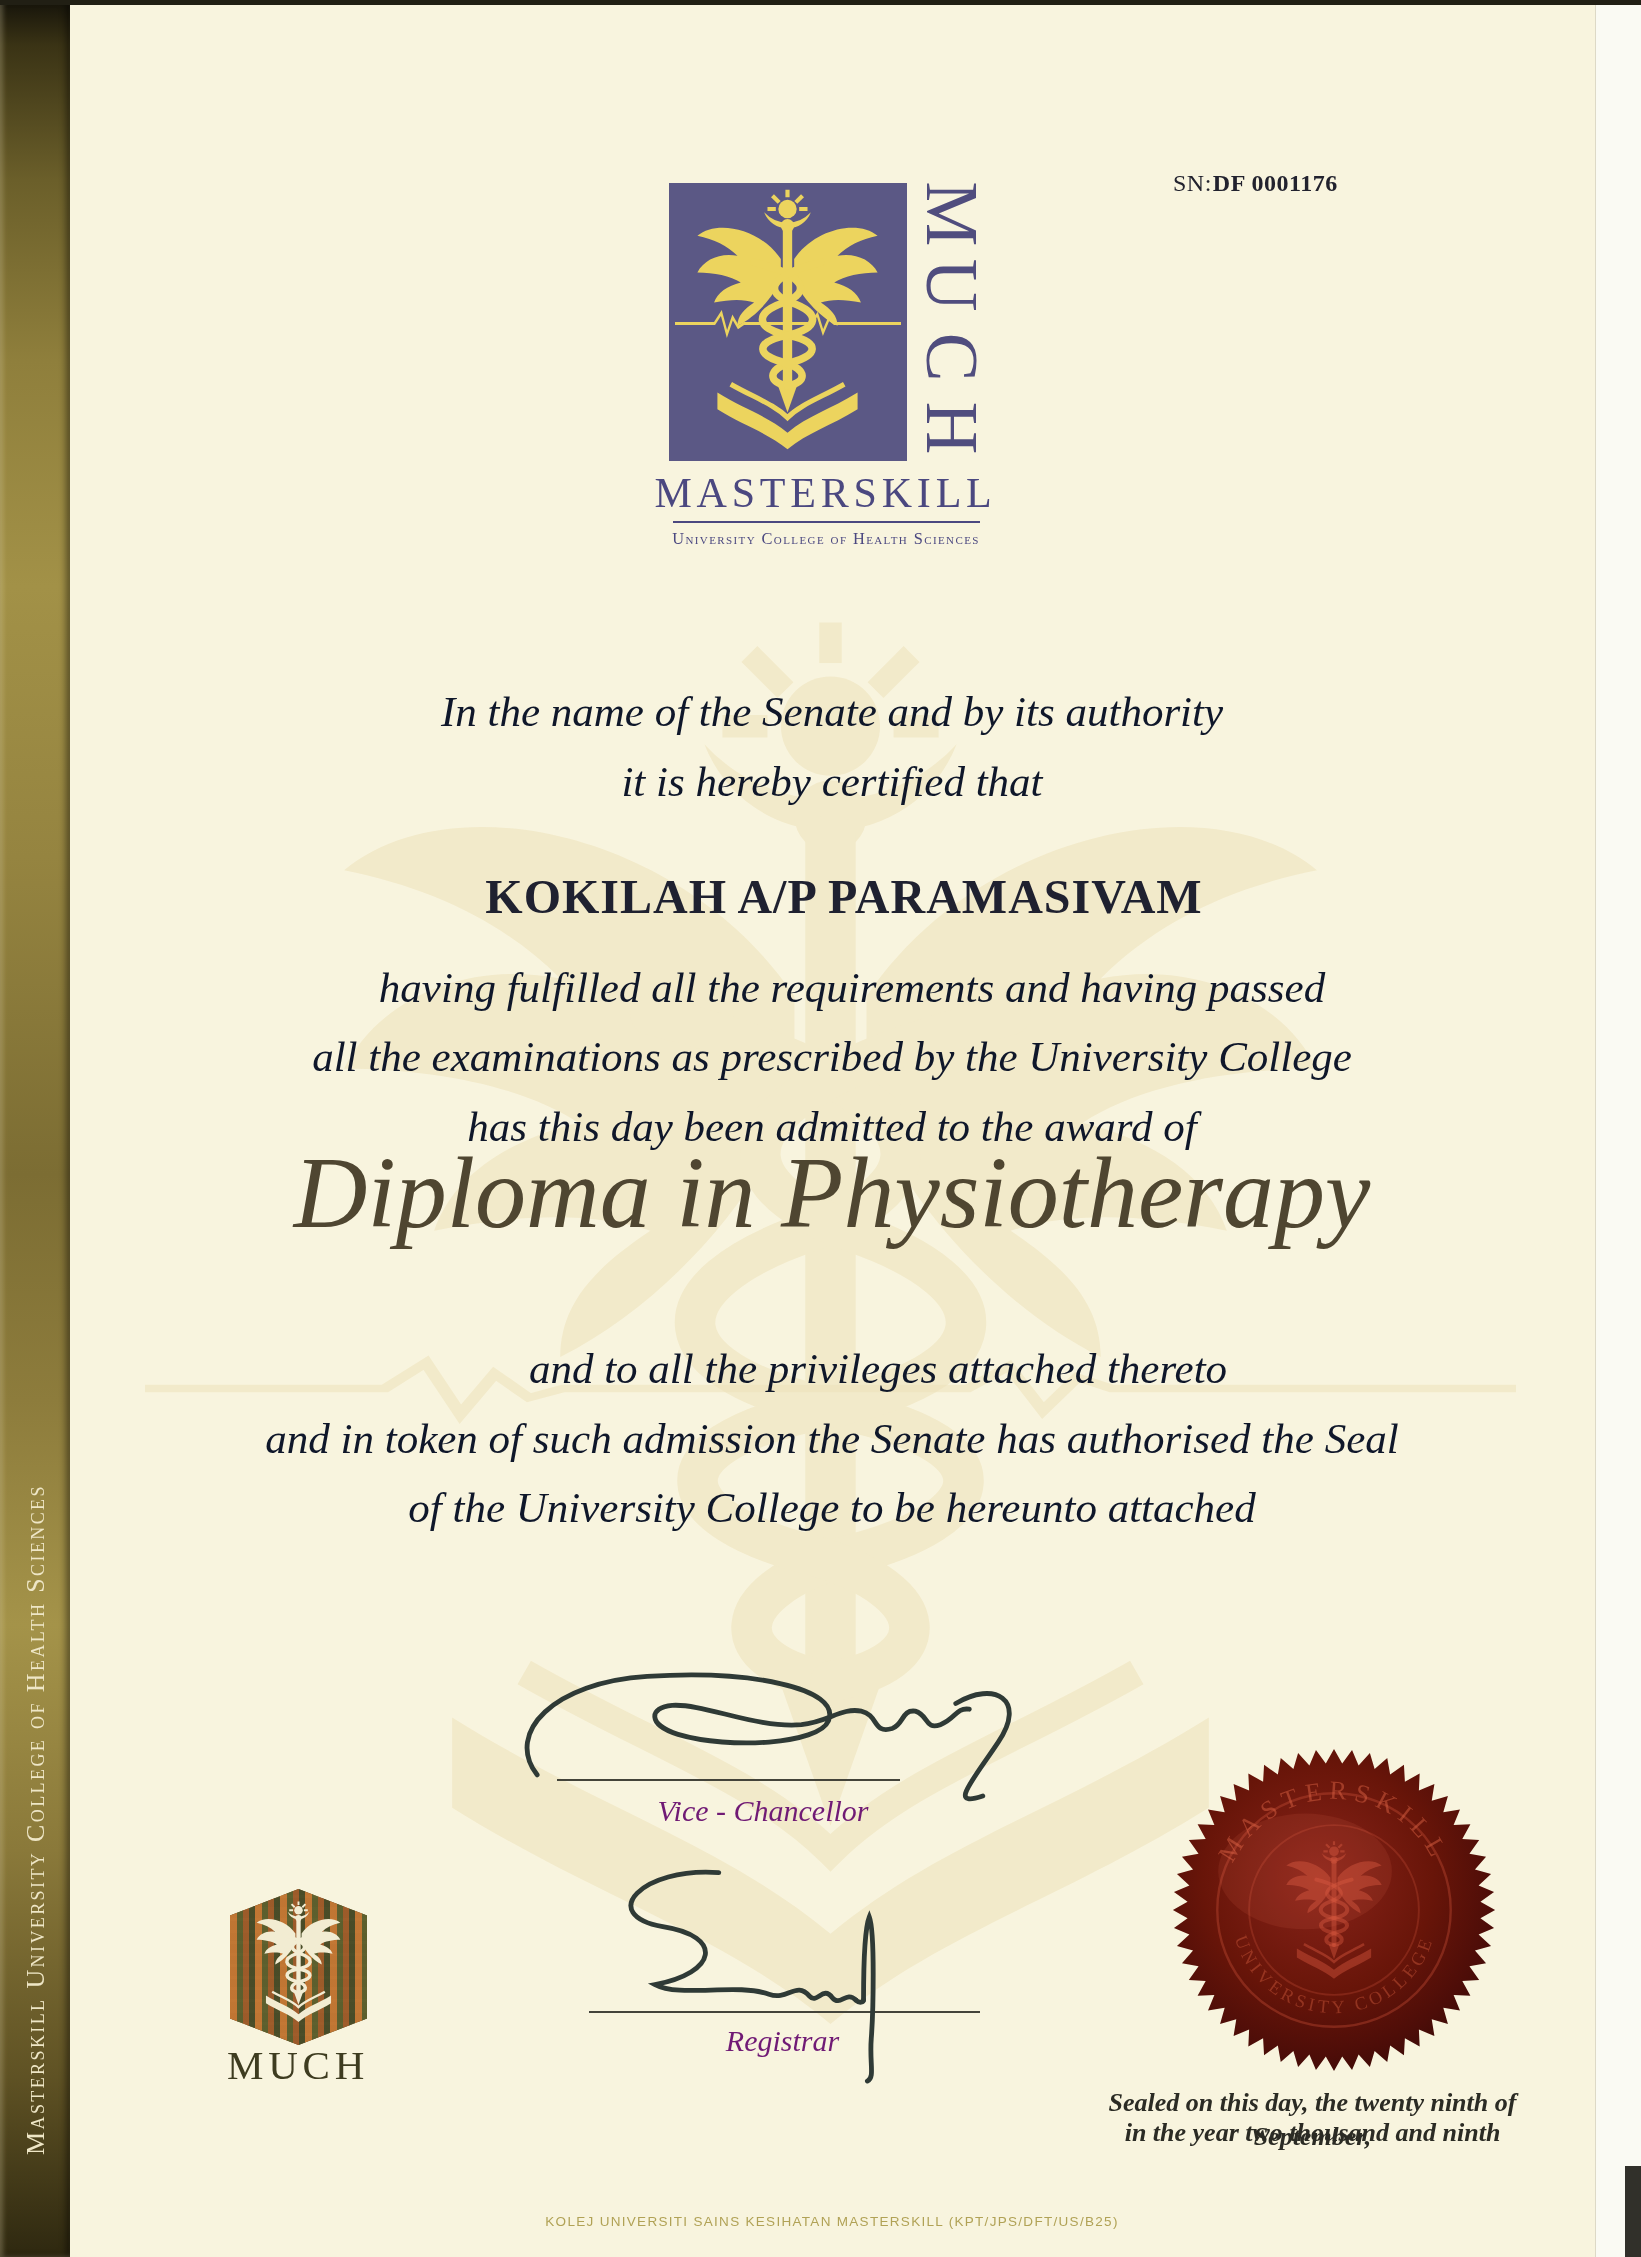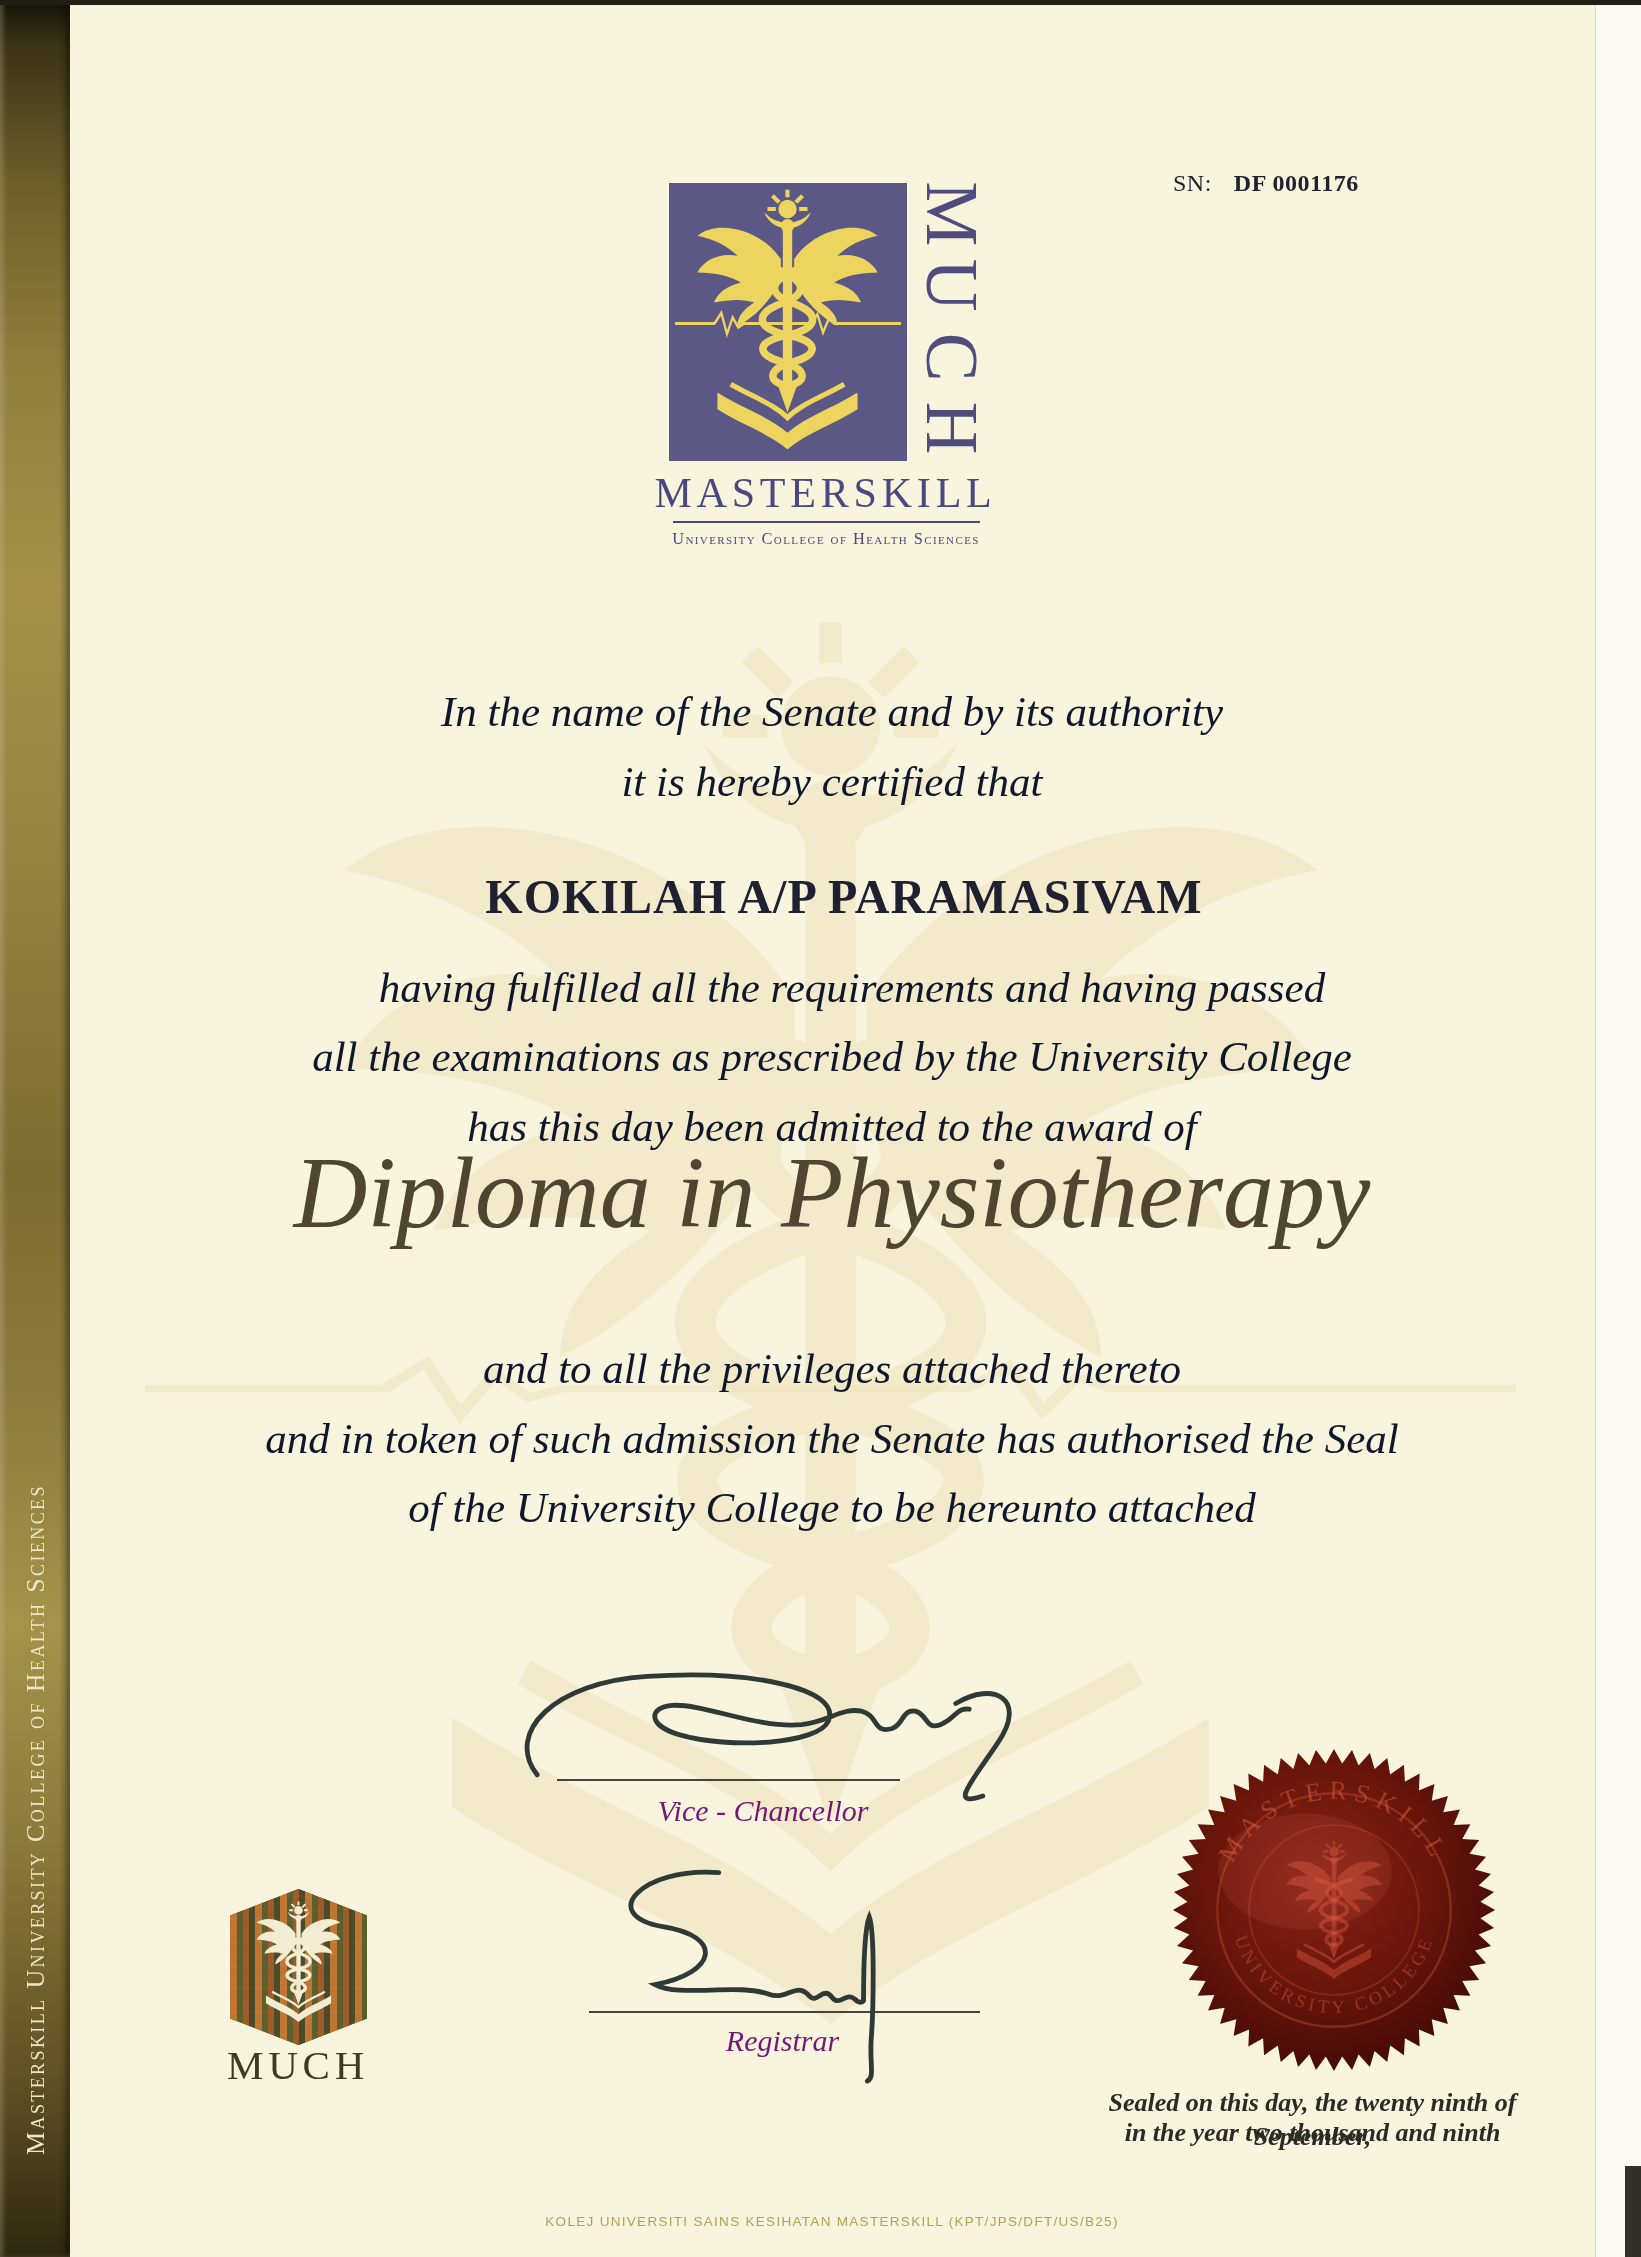--- a/index.html
+++ b/index.html
@@ -26,21 +26,21 @@
   .logo-square{position:absolute;left:669px;top:183px;width:238px;height:278px;background:#5b5885;z-index:3;}
   .logo-cad{position:absolute;left:18.3px;top:5.8px;width:201px;height:267px;color:#ecd45e;}
   .logo-ekg{position:absolute;left:5.8px;top:124px;width:226px;height:33px;color:#ecd45e;}
   .logo-acronym{position:absolute;left:911px;top:180px;width:81px;height:282px;display:flex;flex-direction:column;justify-content:space-between;align-items:center;z-index:3;}
   .logo-acronym span{display:block;height:68px;line-height:68px;font-size:73px;color:#504d7e;transform:rotate(90deg);}
   .logo-name{position:absolute;left:618px;top:469px;width:415px;text-align:center;font-size:42px;letter-spacing:4.8px;color:#4b4880;z-index:3;}
   .logo-rule{position:absolute;left:673px;top:521px;width:307px;height:1.9px;background:#4b4880;z-index:3;}
   .logo-tagline{position:absolute;left:599px;top:529px;width:454px;text-align:center;font-variant:small-caps;font-size:16.4px;letter-spacing:1.4px;color:#4b4880;z-index:3;}
 
   .serial{position:absolute;left:1173px;top:170px;font-size:24px;color:#22222e;z-index:3;letter-spacing:0.5px;}
-  .serial .val{font-weight:bold;margin-left:22px;}
+  .serial .val{font-weight:bold;margin-left:1px;}
 
   .cline{position:absolute;left:70px;width:1524px;text-align:center;z-index:3;}
   .script{font-style:italic;font-size:43px;color:#0f172a;}
   .name{font-weight:bold;font-size:48px;letter-spacing:1px;color:#1f2130;padding-left:12px;}
   .award{font-style:italic;font-size:102px;color:#4f4631;}
 
   .sig-svg{position:absolute;z-index:4;color:#2f3a36;}
   .sig-line{position:absolute;height:1.9px;background:#44443a;z-index:3;}
   .sig-label{position:absolute;text-align:center;font-style:italic;font-size:30px;color:#701a75;z-index:3;}
 
@@ -128,21 +128,21 @@
     <span>SN:</span><span class="val">DF 0001176</span>
   </div>
 
   <div class="cline script" style="top:687px;">In the name of the Senate and by its authority</div>
   <div class="cline script" style="top:757px;">it is hereby certified that</div>
   <div class="cline name" style="top:869px;">KOKILAH A/P PARAMASIVAM</div>
   <div class="cline script" style="top:963px;padding-left:20px;">having fulfilled all the requirements and having passed</div>
   <div class="cline script" style="top:1032px;">all the examinations as prescribed by the University College</div>
   <div class="cline award" style="top:1134px;">Diploma in Physiotherapy</div>
   <div class="cline script" style="top:1102px;">has this day been admitted to the award of</div>
-  <div class="cline script" style="top:1344px;">and to all the privileges attached thereto</div>
+  <div class="cline script" style="top:1344px;padding-left:46px;">and to all the privileges attached thereto</div>
   <div class="cline script" style="top:1414px;">and in token of such admission the Senate has authorised the Seal</div>
   <div class="cline script" style="top:1483px;">of the University College to be hereunto attached</div>
 
   <svg class="sig-svg" style="left:502px;top:1661px;" width="541" height="164" viewBox="0 0 560 170">
     <g fill="none" stroke="currentColor" stroke-width="5" stroke-linecap="round">
       <path d="M36 118 C2 74 54 22 150 16 C256 9 352 28 338 62 C328 86 236 92 182 76 C150 66 152 48 176 46 C210 44 262 70 310 66 C338 63 352 48 372 52 C390 56 384 76 404 70 C416 66 414 50 428 52 C442 56 438 72 454 66 C470 60 470 48 484 50"></path>
       <path d="M470 44 C510 20 544 40 514 84 C486 126 462 152 498 140"></path>
     </g>
   </svg>
   <div class="sig-line" style="left:557px;top:1779px;width:343px;"></div>

